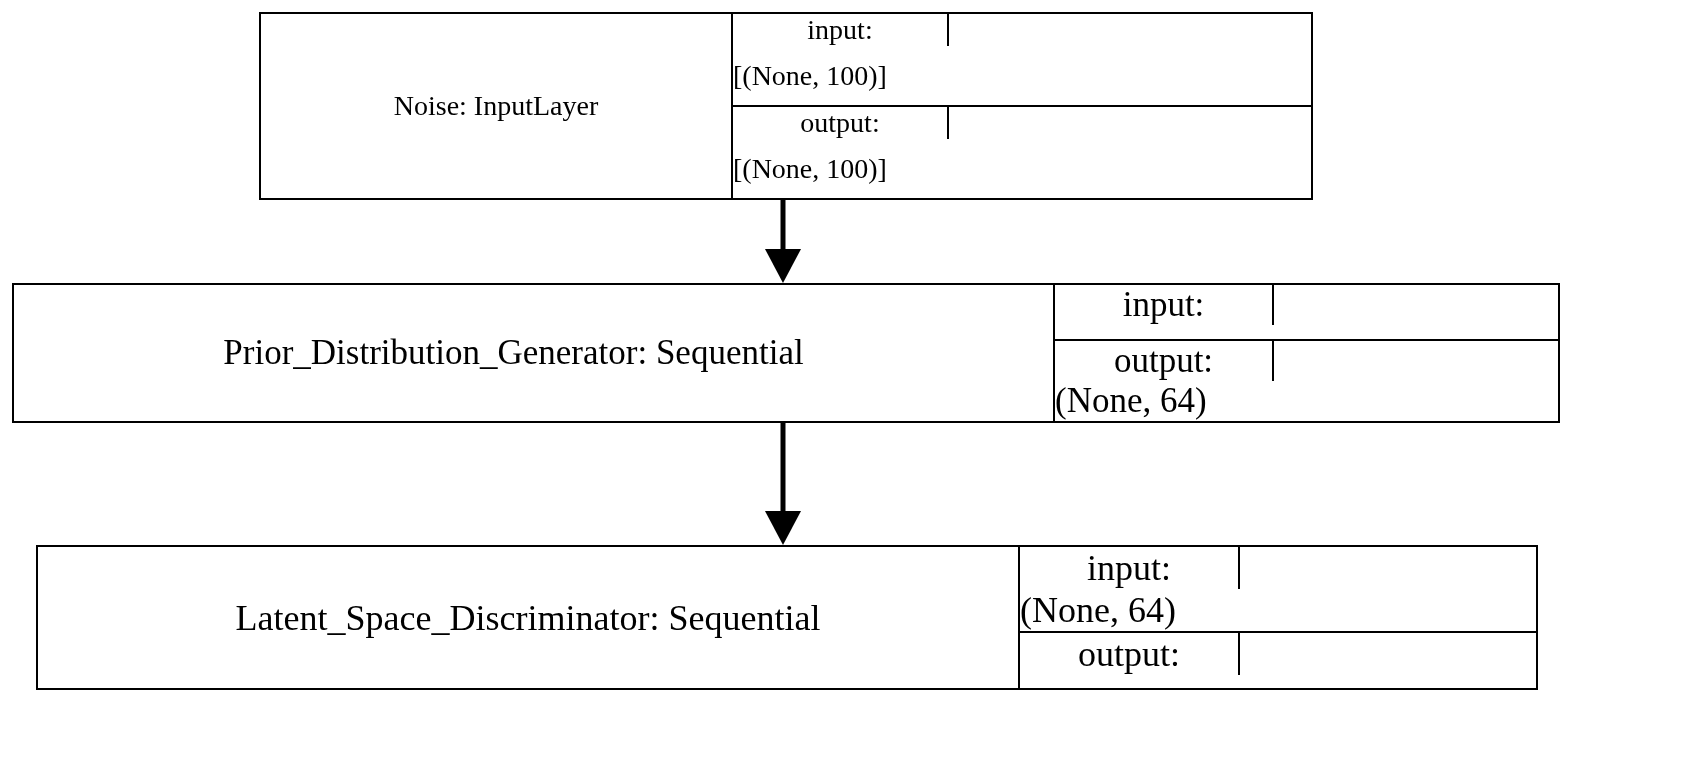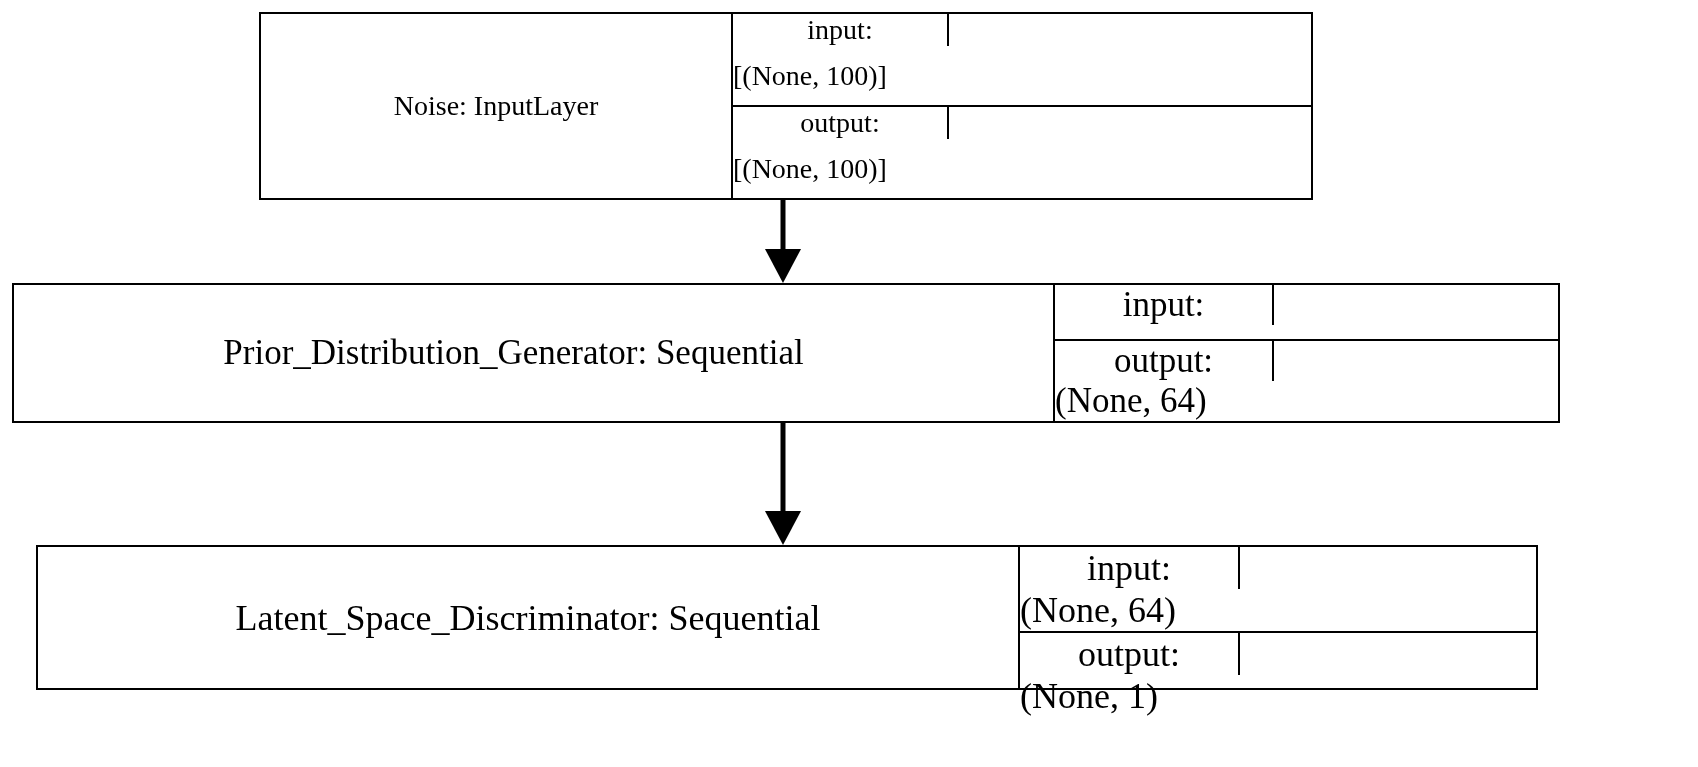--- a/index.html
+++ b/index.html
@@ -160,18 +160,17 @@
 
   <div class="node" id="node-discriminator">
     <div class="node-name">Latent_Space_Discriminator: Sequential</div>
     <div class="node-io">
       <div class="io-row top">
         <div class="io-label">input:</div>
         <div class="io-value">(None, 64)</div>
       </div>
       <div class="io-row">
         <div class="io-label">output:</div>
-        <div class="io-value">(None, 1)</div>
       </div>
     </div>
   </div>
 
 </div>
 
 </body></html>

